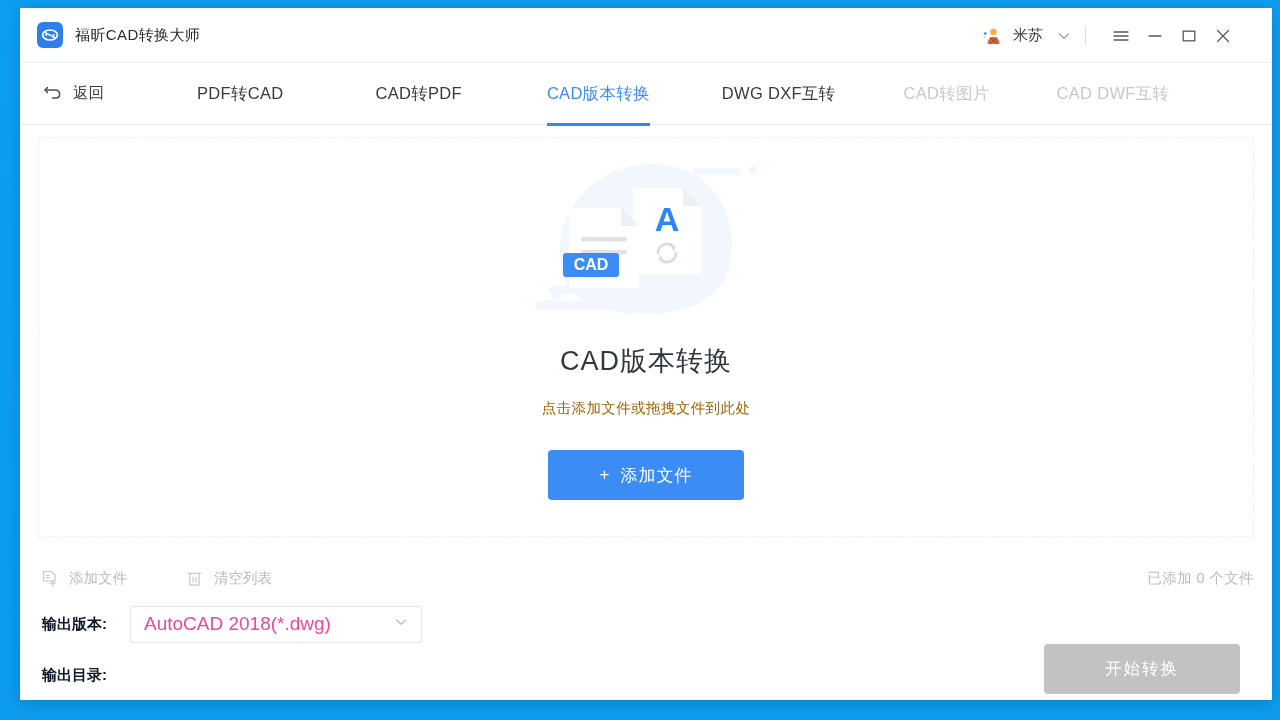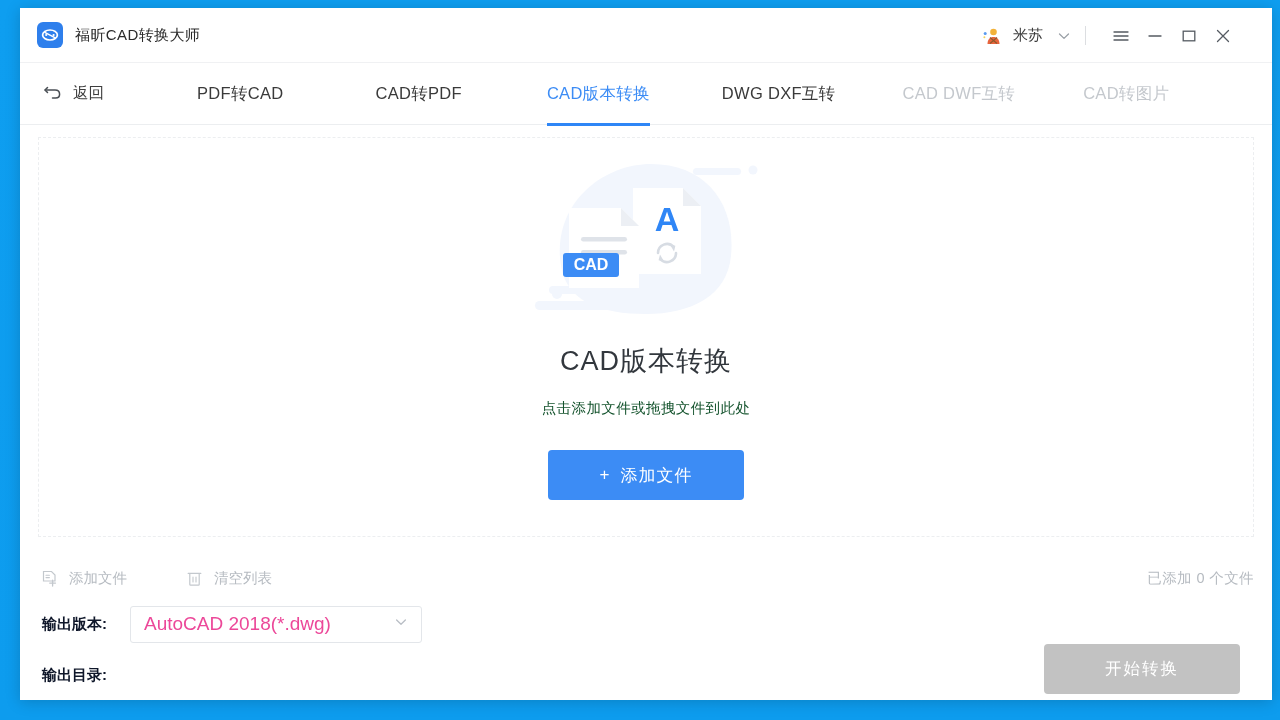--- a/index.html
+++ b/index.html
@@ -124,21 +124,21 @@
   #illustration { margin-top: 8px; }
   #zone-title {
     margin-top: 8px;
     font-size: 27px;
     color: #32373d;
     letter-spacing: 1px;
   }
   #zone-sub {
     margin-top: 20px;
     font-size: 14.5px;
-    color: #14532d;
+    color: #a16207;
     letter-spacing: 0.4px;
     text-align: right;
   }
   #add-file-button {
     margin-top: 32px;
     width: 196px; height: 50px;
     background: #3c8cf5;
     border-radius: 4px;
     color: #fff;
     font-size: 17px;
@@ -301,25 +301,25 @@
       </div>
       <div class="tab" style="margin-left:92px;">
         <span>CAD转PDF</span>
       </div>
       <div class="tab active" style="margin-left:85px;">
         <span>CAD版本转换</span>
       </div>
       <div class="tab" style="margin-left:72px;">
         <span>DWG DXF互转</span>
       </div>
+      <div class="tab disabled" style="margin-left:68px;">
+        <span>CAD转图片</span>
+      </div>
       <div class="tab disabled" style="margin-left:67px;">
         <span>CAD DWF互转</span>
-      </div>
-      <div class="tab disabled" style="margin-left:68px;">
-        <span>CAD转图片</span>
       </div>
     </div>
   </div>
 
   <div id="dropzone">
 
     <div id="illustration">
       <svg width="250" height="185" viewBox="0 0 250 185">
 
         <path d="M40 120 C30 60 80 18 130 18 C185 18 215 58 210 110 C206 150 170 168 125 168 C80 168 46 156 40 120 Z" fill="#f2f6fd"></path>

